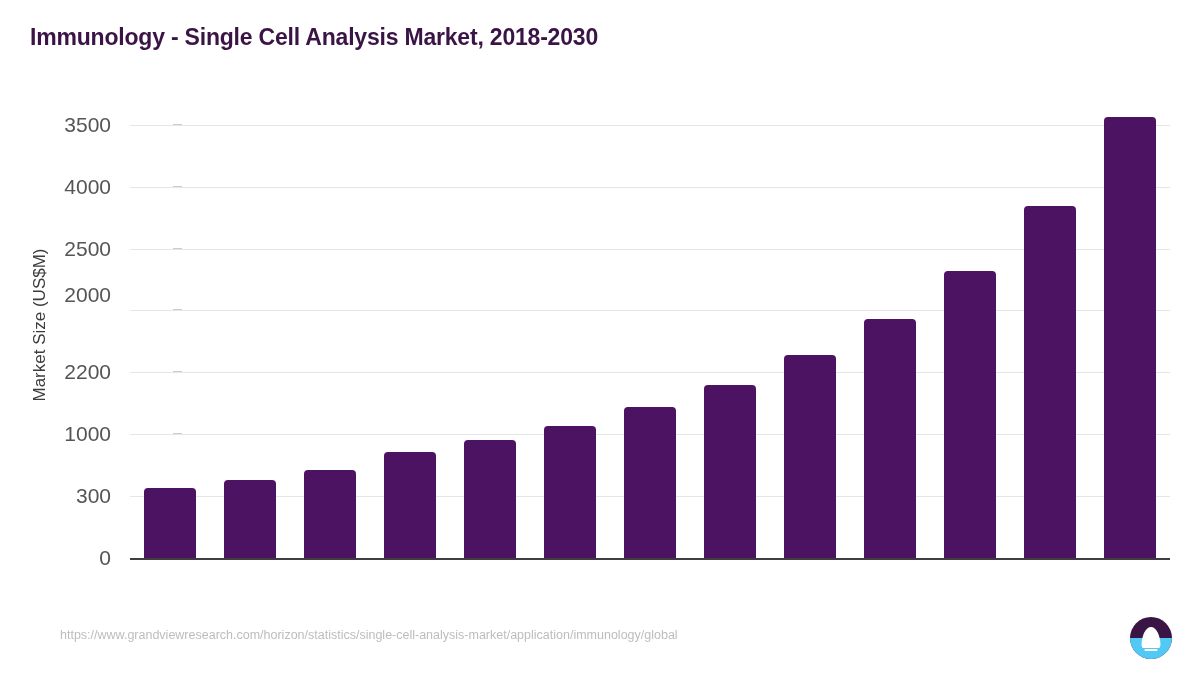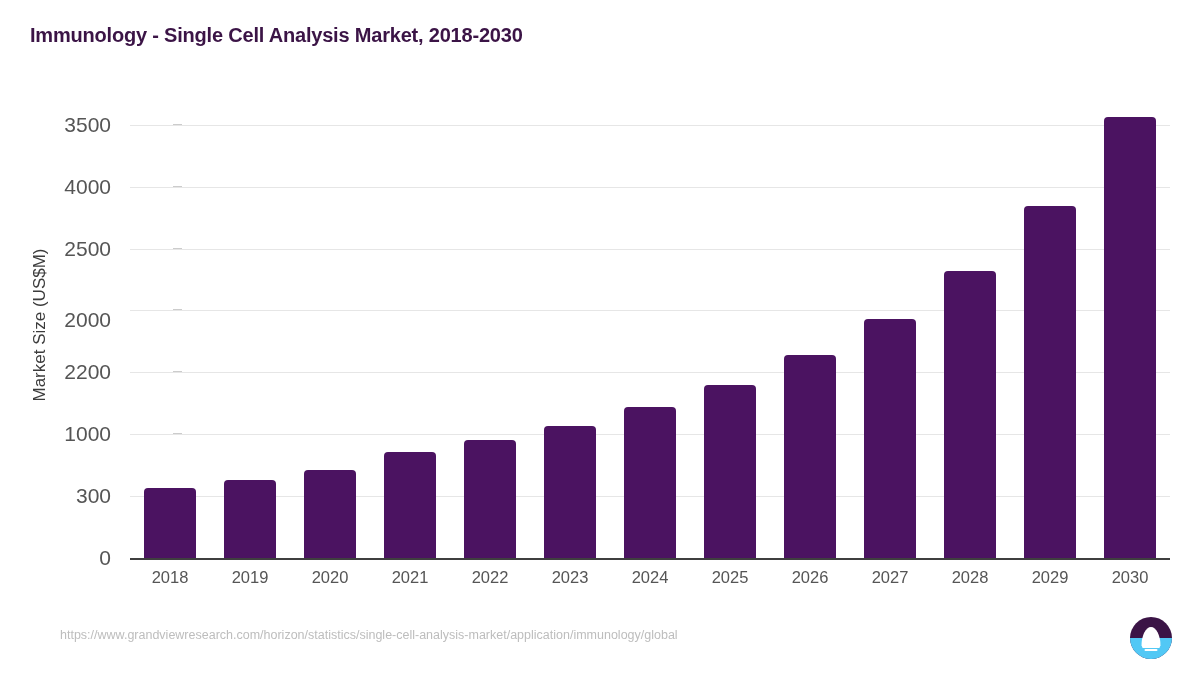--- a/index.html
+++ b/index.html
@@ -18,21 +18,21 @@
     width: 1200px;
     height: 675px;
     background: #ffffff;
     box-sizing: border-box;
   }
   
   .chart-title {
     position: absolute;
     left: 30px;
     top: 24px;
-    font-size: 20px;
+    font-size: 23px;
     font-weight: bold;
     color: #3B1446;
     letter-spacing: -0.2px;
     white-space: nowrap;
   }
   
   .plot-wrap {
     position: absolute;
     left: 0px;
     top: 100px;
@@ -221,21 +221,21 @@
 
     <div class="y-ticks">
         <div class="y-tick" style="top: 458px;">0</div>
         <div class="tick-dash" style="top: 458px;"></div>
         <div class="y-tick" style="top: 396.108px;">300</div>
         <div class="tick-dash" style="top: 396.108px;"></div>
         <div class="y-tick" style="top: 334.216px;">1000</div>
         <div class="tick-dash" style="top: 334.216px;"></div>
         <div class="y-tick" style="top: 272.324px;">2200</div>
         <div class="tick-dash" style="top: 272.324px;"></div>
-        <div class="y-tick" style="top: 220px;">2000</div>
+        <div class="y-tick" style="top: 195px;">2000</div>
         <div class="tick-dash" style="top: 210.432px;"></div>
         <div class="y-tick" style="top: 148.541px; margin-left: 32px;">2500</div>
         <div class="tick-dash" style="top: 148.541px;"></div>
         <div class="y-tick" style="top: 86.6486px;">4000</div>
         <div class="tick-dash" style="top: 86.6486px;"></div>
         <div class="y-tick" style="top: 24.7568px;">3500</div>
         <div class="tick-dash" style="top: 24.7568px;"></div>
       </div>
     <div class="grid">
         <div class="gridline" style="top: 396.108px;"></div>
@@ -281,35 +281,20 @@
         <div class="bar-slot" style="left: 800px; width: 80px;">
           <div class="bar" title="2028: 2320" style="width: 52px; height: 287.178px; background: rgb(75, 19, 97);"></div>
         </div>
         <div class="bar-slot" style="left: 880px; width: 80px;">
           <div class="bar" title="2029: 2845" style="width: 52px; height: 352.165px; background: rgb(75, 19, 97);"></div>
         </div>
         <div class="bar-slot" style="left: 960px; width: 80px;">
           <div class="bar" title="2030: 3560" style="width: 52px; height: 440.67px; background: rgb(75, 19, 97);"></div>
         </div>
       </div>
-    <div class="x-labels">
-        <div class="x-label" style="left: 40px;">2018</div>
-        <div class="x-label" style="left: 120px;">2019</div>
-        <div class="x-label" style="left: 200px;">2020</div>
-        <div class="x-label" style="left: 280px;">2021</div>
-        <div class="x-label" style="left: 360px;">2022</div>
-        <div class="x-label" style="left: 440px;">2023</div>
-        <div class="x-label" style="left: 520px;">2024</div>
-        <div class="x-label" style="left: 600px;">2025</div>
-        <div class="x-label" style="left: 680px;">2026</div>
-        <div class="x-label" style="left: 760px;">2027</div>
-        <div class="x-label" style="left: 840px;">2028</div>
-        <div class="x-label" style="left: 920px;">2029</div>
-        <div class="x-label" style="left: 1000px;">2030</div>
-      </div>
 
   </div>
 
   <div class="source-url">https://www.grandviewresearch.com/horizon/statistics/single-cell-analysis-market/application/immunology/global</div>
 
   <div class="logo">
     <div class="logo-mark">
       <div class="water"></div>
       <div class="dome"></div>
       <div class="ray ray1"></div>

